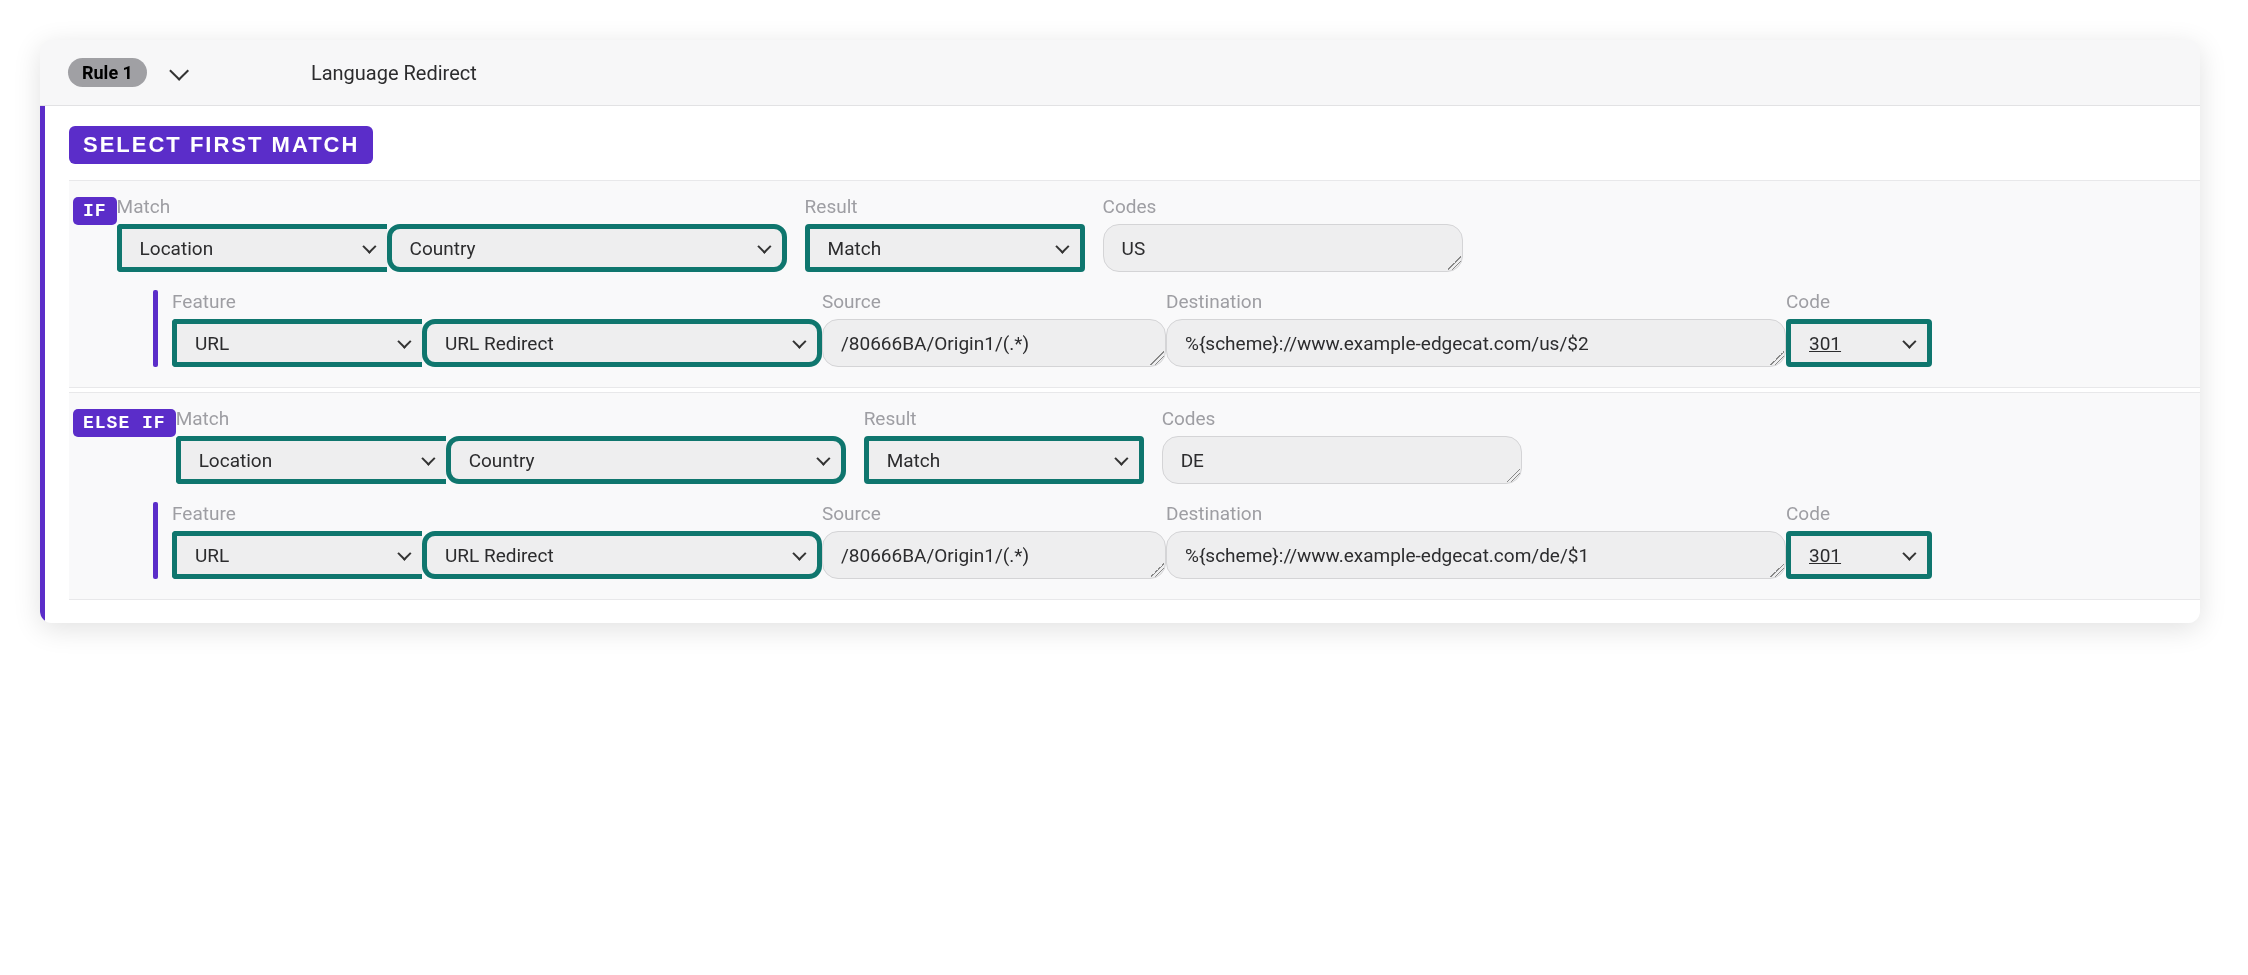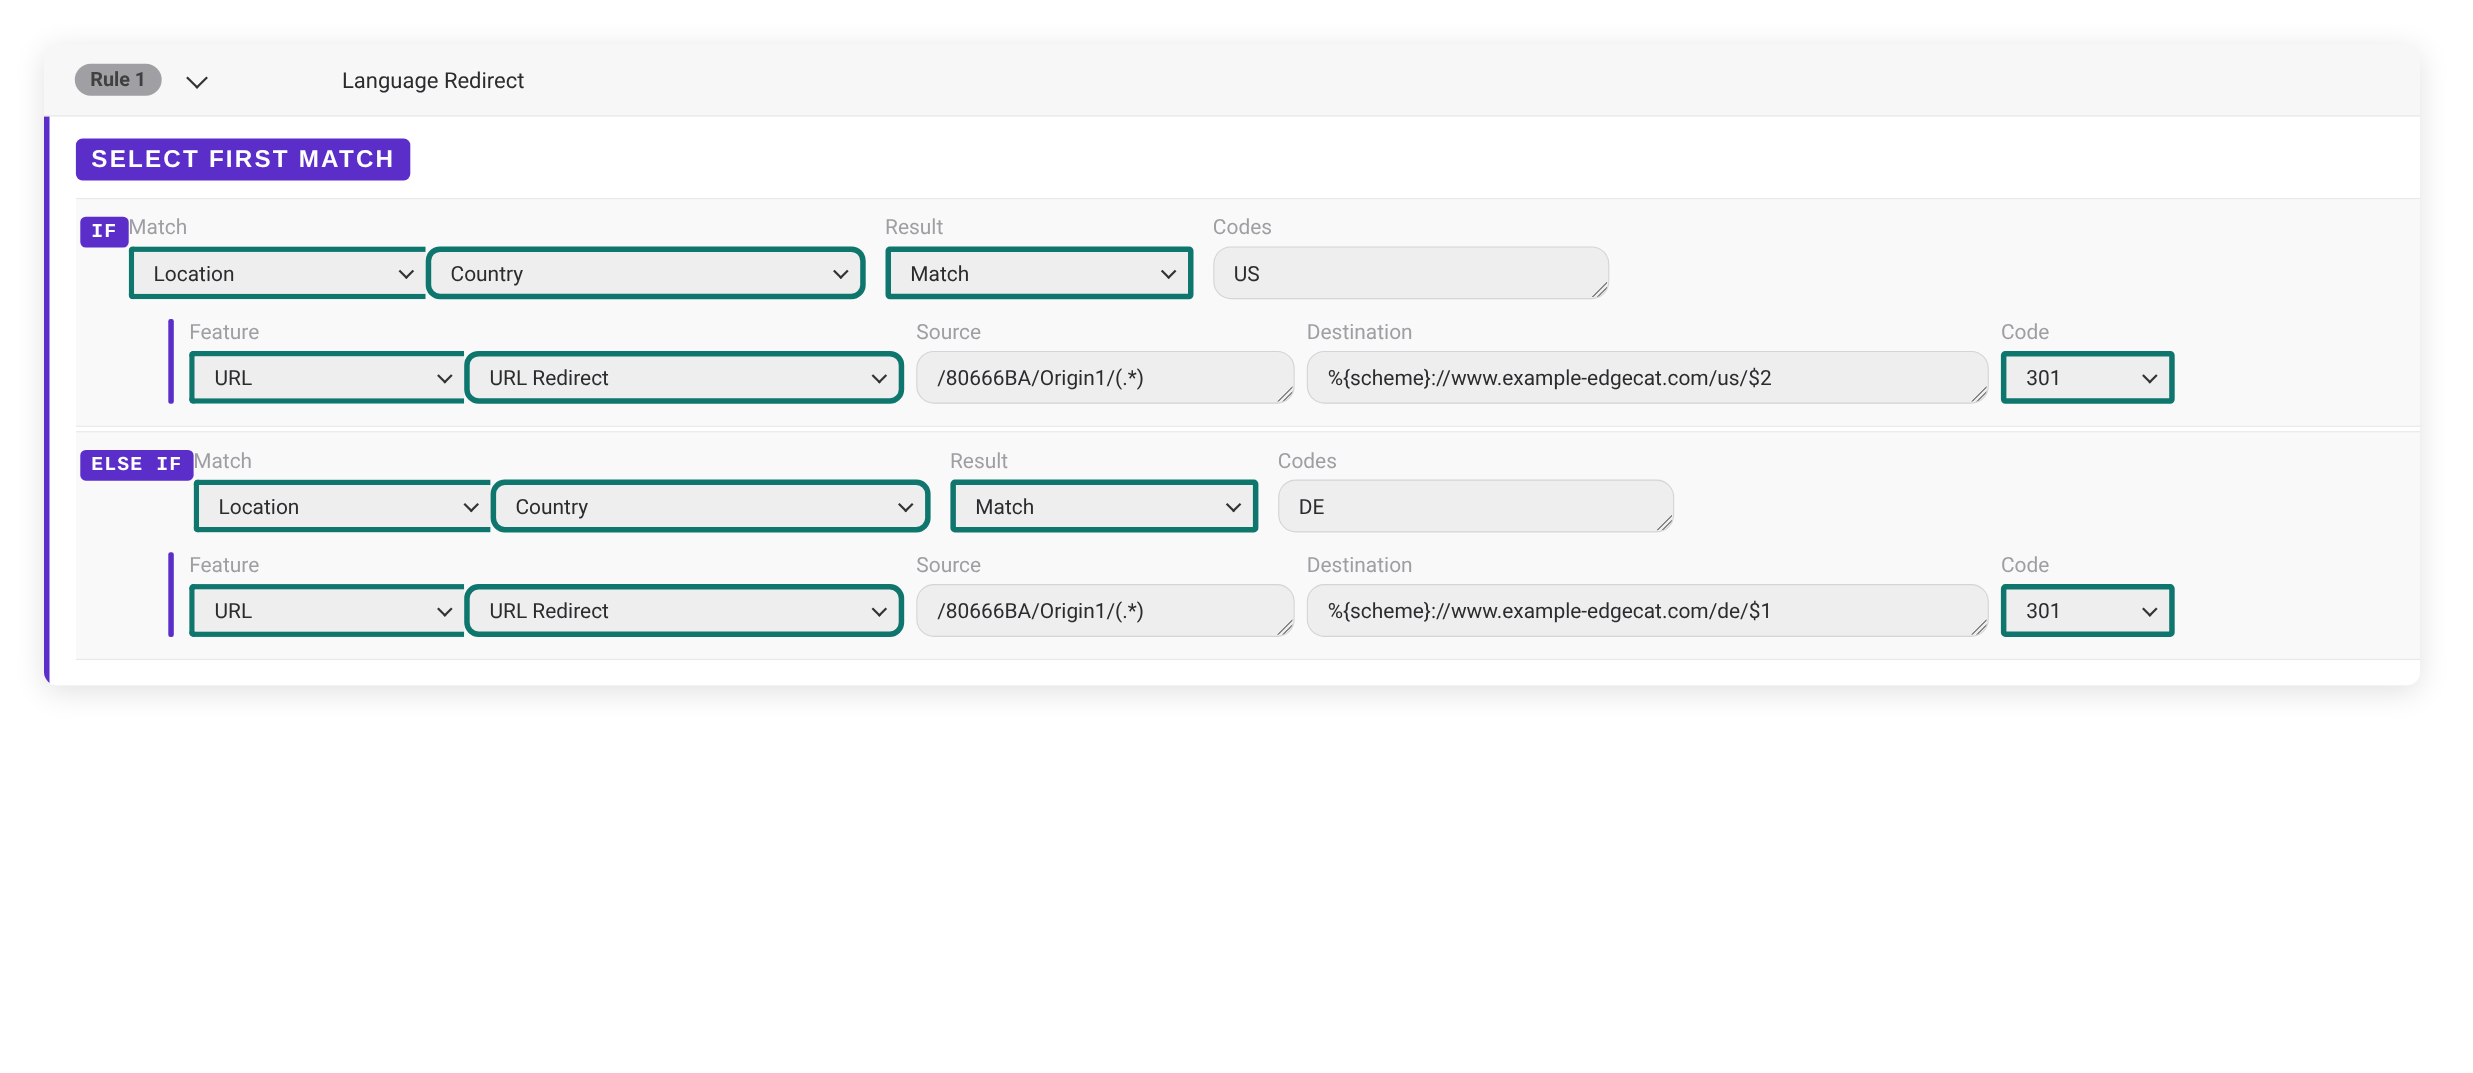--- a/index.html
+++ b/index.html
@@ -23,21 +23,21 @@
     max-width: 2160px;
   }
   .card-header {
     display: flex;
     align-items: center;
     padding: 18px 28px;
     border-bottom: 1px solid #e2e2e4;
   }
   .rule-badge {
     background: #a0a0a4;
-    color: #404040;
+    color: #000000;
     font-weight: 700;
     font-size: 18px;
     padding: 4px 14px;
     border-radius: 16px;
   }
   .chevron-btn {
     margin-left: 16px;
     width: 28px;
     height: 28px;
     display: flex;
@@ -184,33 +184,33 @@
   }
   .feature-bar {
     width: 5px;
     background: #5b2dc9;
     border-radius: 2px;
     flex: 0 0 5px;
     margin-right: 14px;
   }
   .feature-grid {
     display: flex;
-    gap: 11px;
+    gap: 0;
     align-items: flex-start;
     flex: 1;
   }
   .w-match1 { width: 270px; }
   .w-match2 { width: 400px; }
   .w-result { width: 280px; }
   .w-codes  { width: 360px; }
   .w-feat1  { width: 250px; }
   .w-feat2  { width: 400px; }
   .w-source { width: 344px; }
   .w-dest   { width: 620px; }
-  .w-code   { width: 158px; }
+  .w-code   { width: 146px; text-decoration: underline; }
 </style>
 </head>
 <body>
 
 <div class="card">
 
   <div class="card-header">
     <span class="rule-badge">Rule 1</span>
     <span class="chevron-btn">
       <span class="chevron-down"></span>

